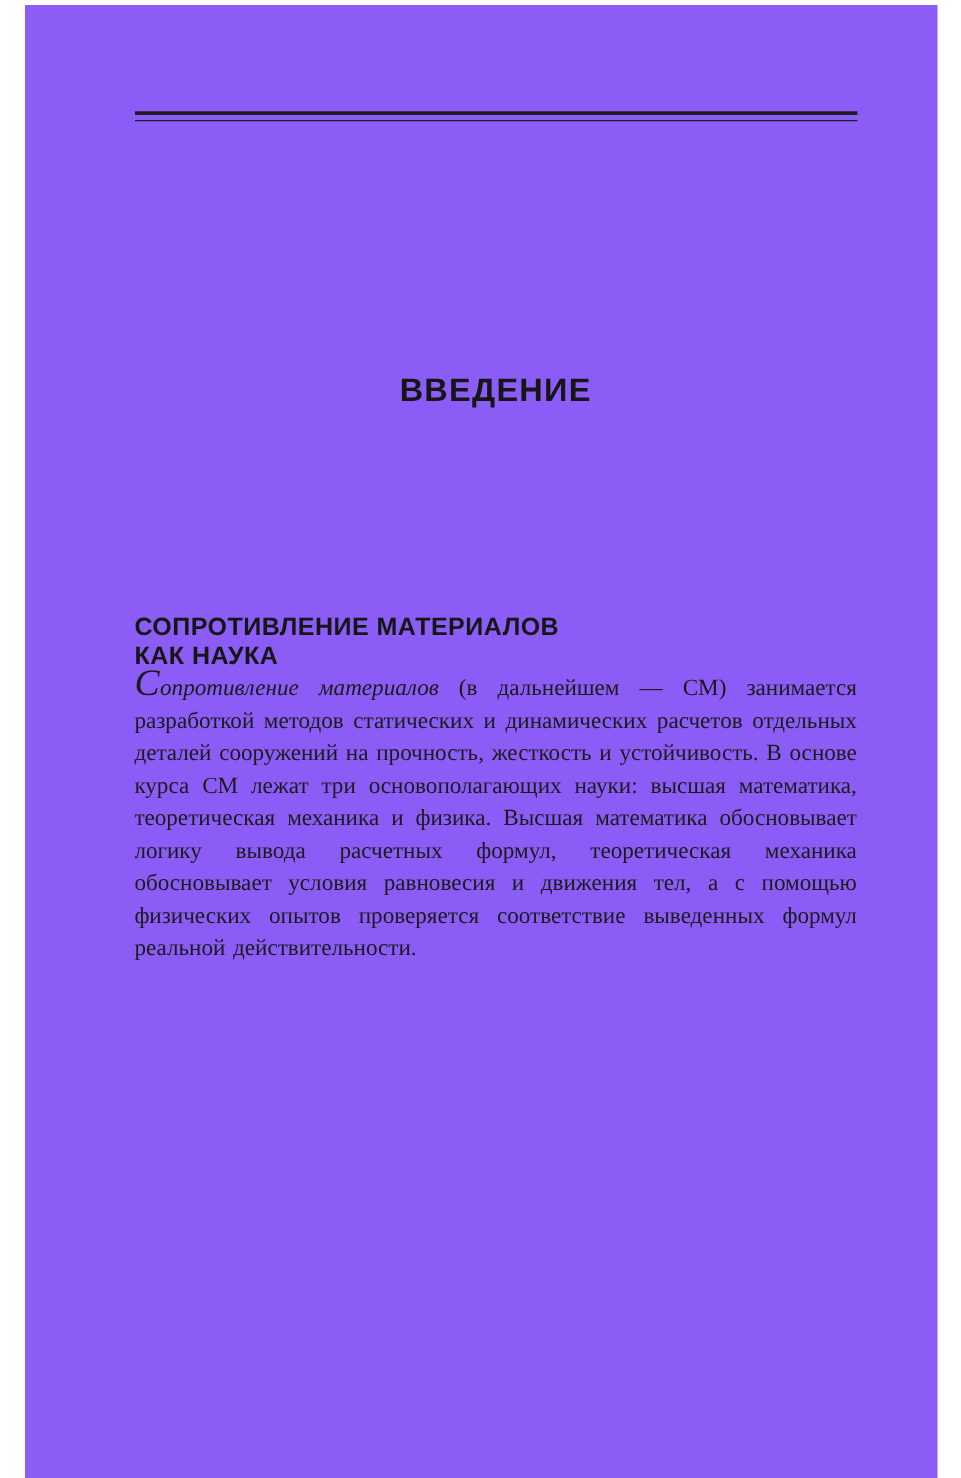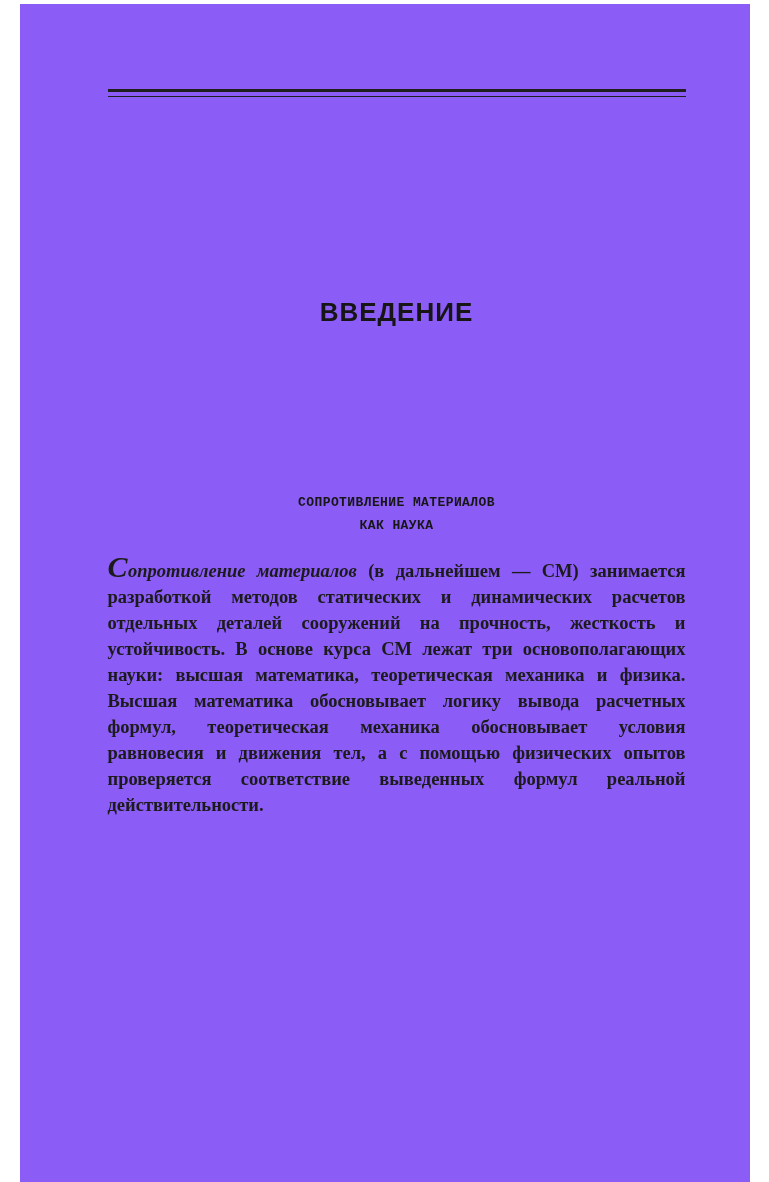--- a/index.html
+++ b/index.html
@@ -38,39 +38,37 @@
     font-size: 26px;
     letter-spacing: 1px;
     color: #161616;
   }
   .section-heading {
     position: absolute;
     left: 88px;
     top: 487px;
     width: 578px;
     margin: 0;
-    text-align: center;
-    font-family: Liberation Mono, monospace;
+    font-family: Liberation Sans, sans-serif;
     font-weight: bold;
-    font-size: 13px;
+    font-size: 20px;
     line-height: 23px;
     letter-spacing: 0.4px;
     color: #161616;
   }
   .body-text {
     position: absolute;
     left: 88px;
-    top: 548px;
+    top: 528px;
     width: 578px;
     font-size: 18.5px;
     line-height: 26px;
     text-align: justify;
     word-spacing: 1.5px;
     color: #1b1b1b;
-    font-weight: bold;
   }
   .para {
     margin: 0;
     padding: 0;
   }
   .para + .para {
     margin-top: 0;
   }
   .para.indent {
     text-indent: 38px;

